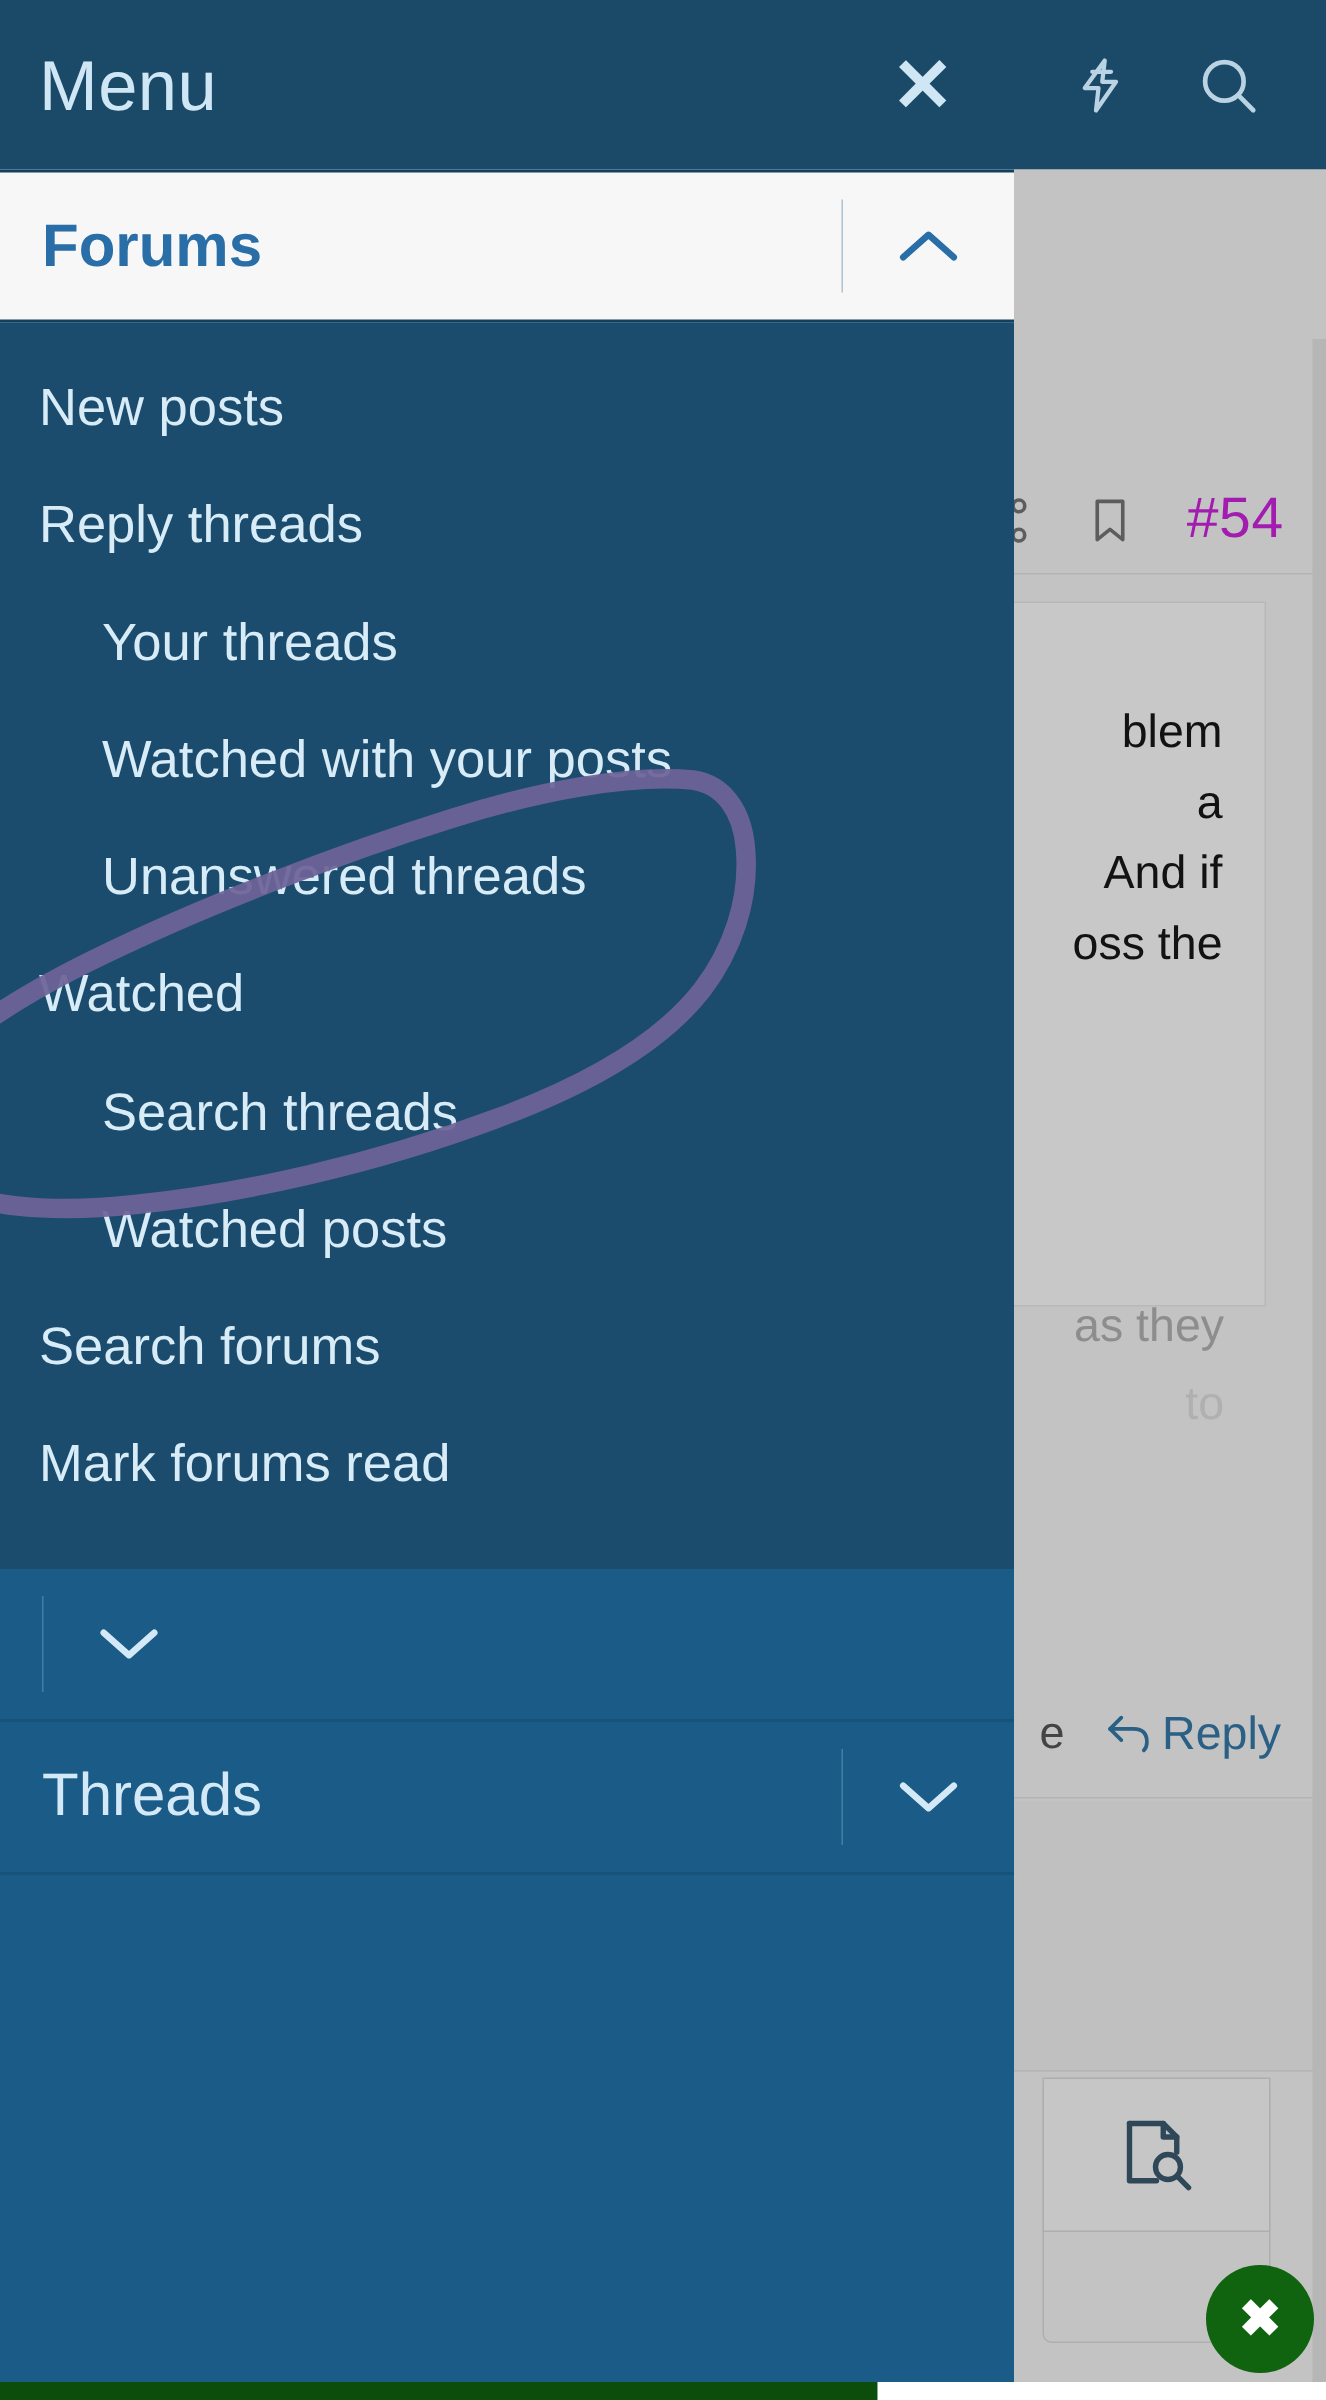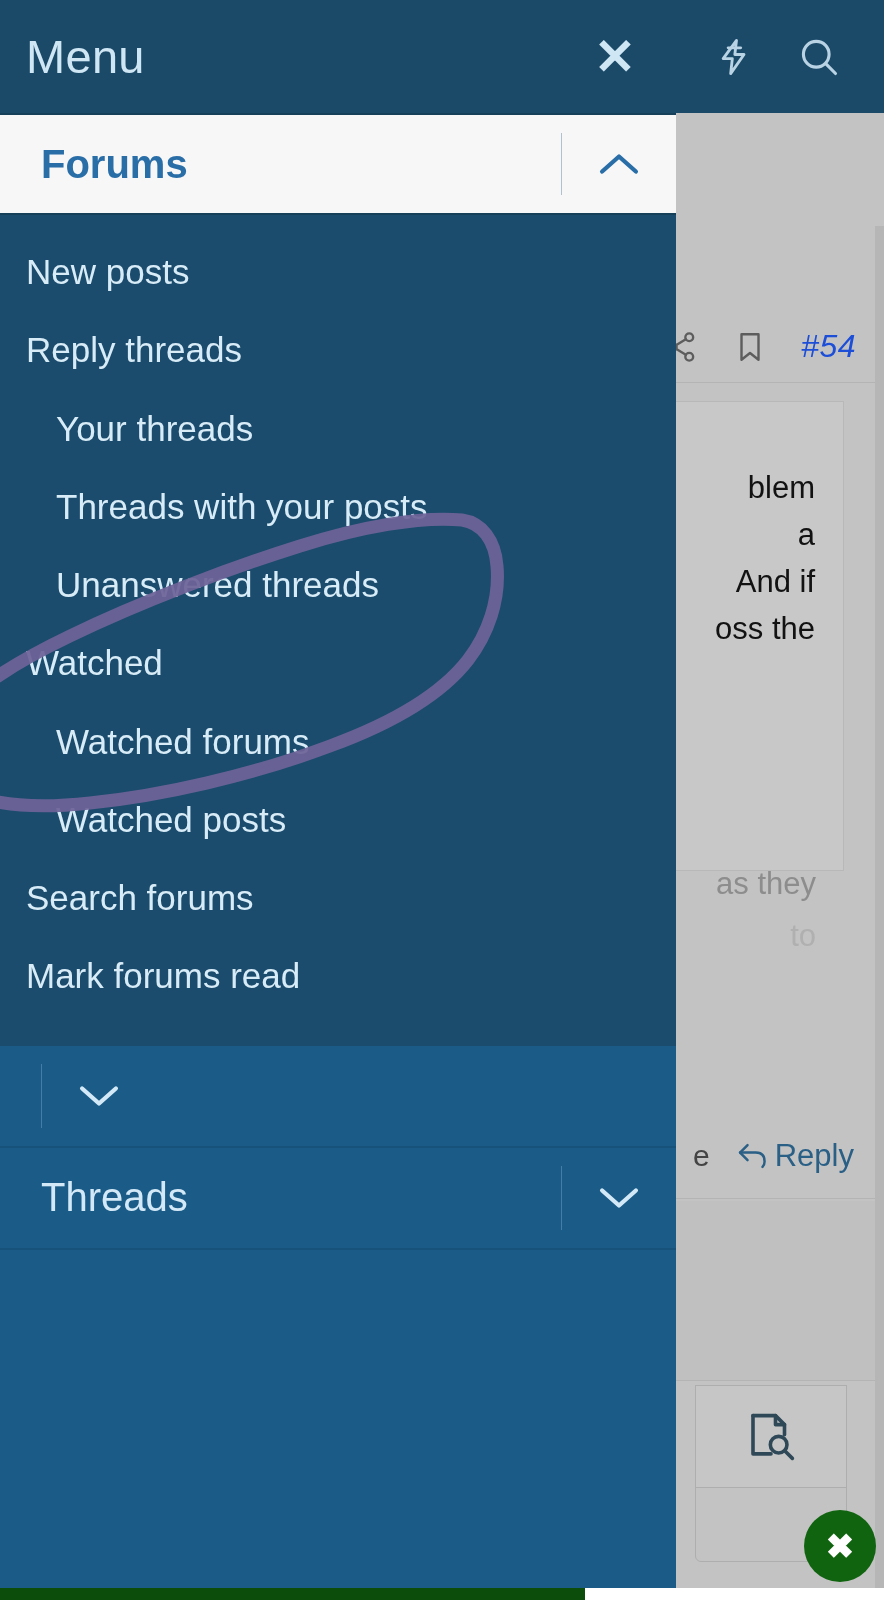--- a/index.html
+++ b/index.html
@@ -60,24 +60,23 @@
     height: 72px;
     display: flex;
     align-items: center;
     justify-content: flex-end;
     gap: 34px;
     padding-right: 28px;
     color: #5a5a5a;
     border-bottom: 1px solid #b4b4b4;
   }
   .post-meta .num {
-    font-size: 32px;
-    color: #1d4ed8;
+    font-size: 38px;
+    color: #a21caf;
     letter-spacing: 0.5px;
-    font-style: italic;
   }
   .post-meta svg { display: block; }
 
   
   .post-body {
     position: absolute;
     top: 288px;
     left: 40px;
     right: 40px;
     height: 470px;
@@ -255,21 +254,21 @@
     font-weight: 600;
     padding: 0 6px;
   }
 
   
   .section-head {
     display: flex;
     align-items: center;
     justify-content: space-between;
     height: 102px;
-    padding-left: 41px;
+    padding-left: 28px;
   }
   .section-head.active {
     background: #f7f7f7;
     border-top: 2px solid #163f59;
     border-bottom: 2px solid #163f59;
   }
   .section-head.active .section-label {
     color: #2a6ea8;
     font-weight: bold;
     font-size: 40px;
@@ -312,20 +311,21 @@
   .menu-item {
     display: block;
     font-size: 35px;
     color: #d8ecf8;
     padding: 19px 16px 19px 26px;
     line-height: 1.15;
     white-space: nowrap;
   }
   .menu-item.sub {
     padding-left: 56px;
+    margin-left: 12px;
   }
 
   .drawer-filler {
     background: #1a5c87;
     height: 400px;
   }
 
   
   #annotation {
     position: absolute;
@@ -444,24 +444,24 @@
         <svg width="46" height="30" viewBox="0 0 24 16" fill="none" stroke="#2a6ea8" stroke-width="2.3" stroke-linecap="round" stroke-linejoin="round">
           <path d="M3 12 L12 4 L21 12"></path>
         </svg>
       </span>
     </div>
 
     <div class="submenu">
       <span class="menu-item">New posts</span>
       <span class="menu-item">Reply threads</span>
       <span class="menu-item sub">Your threads</span>
-      <span class="menu-item sub">Threads with your posts</span>
+      <span class="menu-item sub">Watched with your posts</span>
       <span class="menu-item sub">Unanswered threads</span>
       <span class="menu-item">Watched</span>
-      <span class="menu-item sub">Watched forums</span>
+      <span class="menu-item sub">Search threads</span>
       <span class="menu-item sub">Watched posts</span>
       <span class="menu-item">Search forums</span>
       <span class="menu-item">Mark forums read</span>
     </div>
 
     <div class="section-head collapsed">
       <span class="section-toggle">
         <svg width="46" height="30" viewBox="0 0 24 16" fill="none" stroke="#d4e9f7" stroke-width="2.3" stroke-linecap="round" stroke-linejoin="round">
           <path d="M3 4 L12 12 L21 4"></path>
         </svg>

